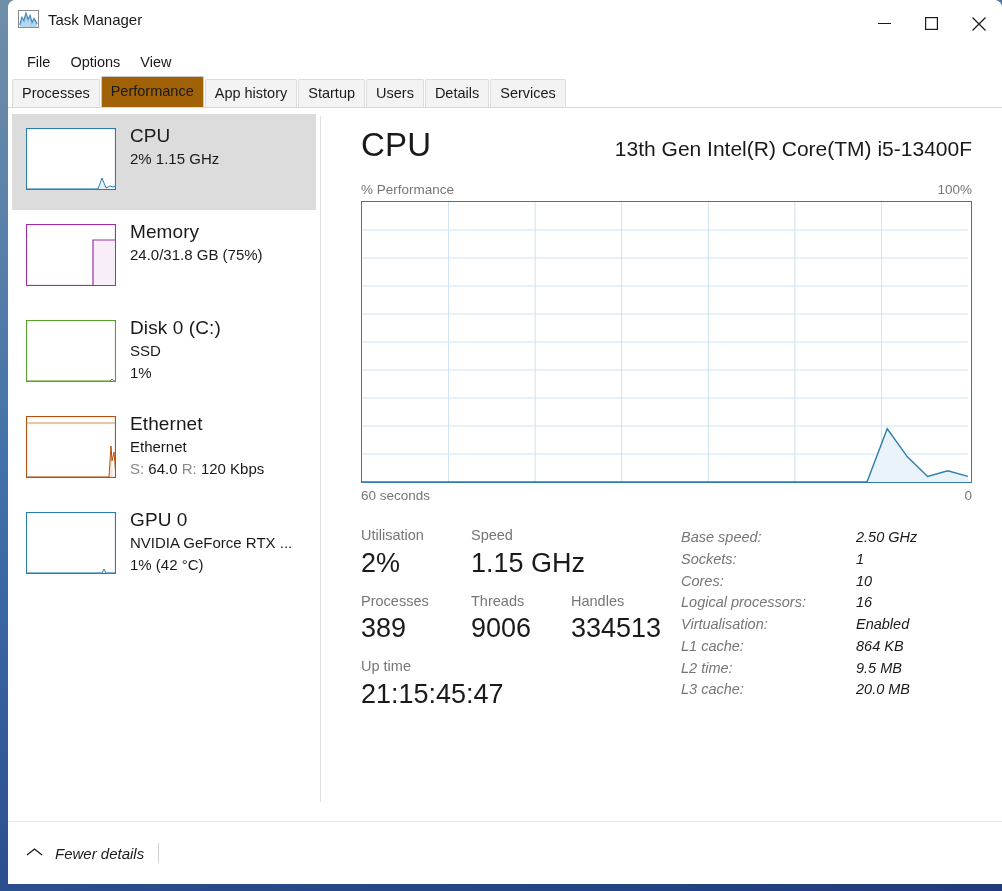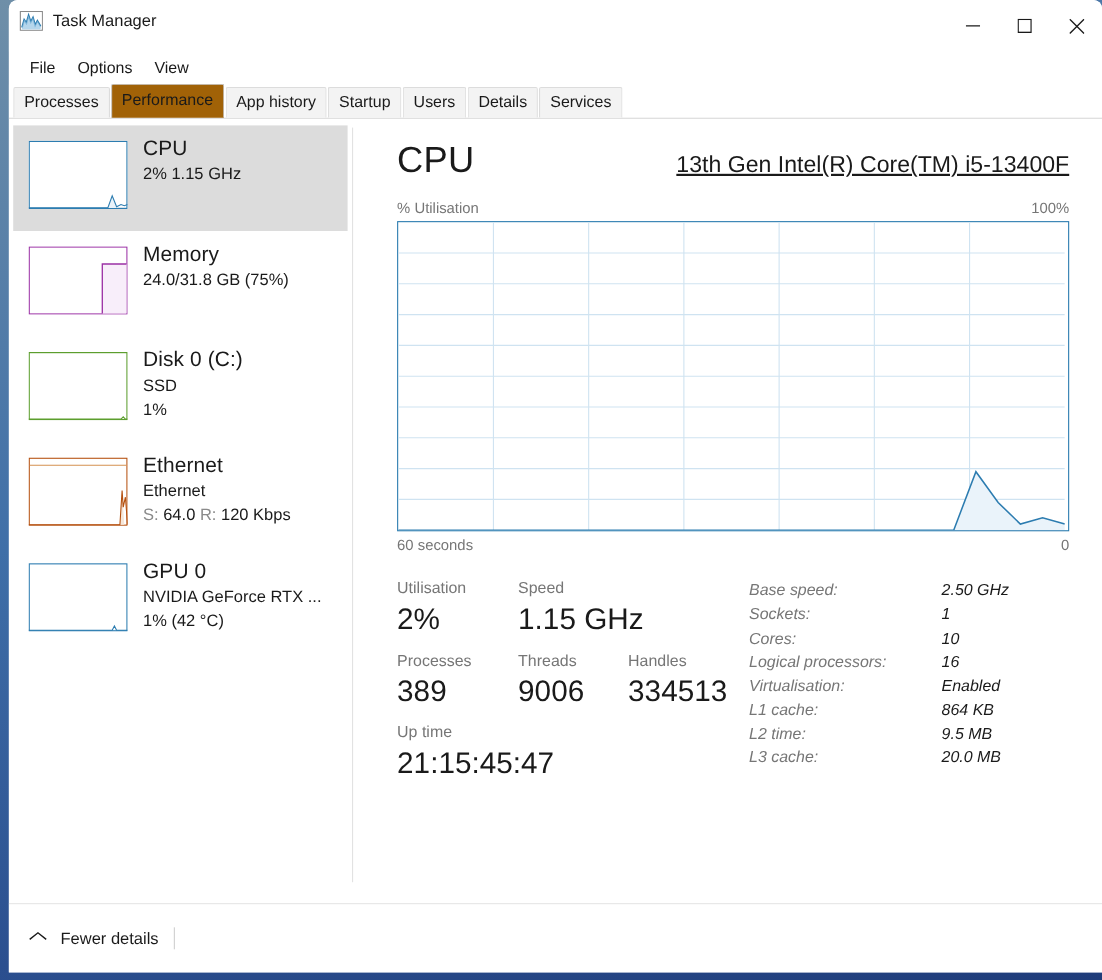--- a/index.html
+++ b/index.html
@@ -82,21 +82,21 @@
   .thumb svg { display: block; position: absolute; left: 0; top: 0; }
   .res-info { padding-top: 0px; min-width: 0; }
   .res-title { font-size: 19px; color: #1a1a1a; line-height: 1.25; letter-spacing: 0.1px; }
   .res-sub { font-size: 15px; color: #1a1a1a; line-height: 1.45; }
   .res-sub .dim { color: #8a8a8a; }
 
   
   .content-inner { padding: 18px 30px 0 40px; }
   .head-row { display: flex; align-items: baseline; justify-content: space-between; }
   .head-title { font-size: 33px; color: #1a1a1a; letter-spacing: 0.2px; }
-  .head-model { font-size: 21px; color: #1a1a1a; text-decoration: underline; }
+  .head-model { font-size: 21px; color: #1a1a1a; }
   .graph-labels {
     display: flex; justify-content: space-between; align-items: baseline;
     margin-top: 18px; font-size: 13.5px; color: #767676;
   }
   .graph-box {
     margin-top: 4px; height: 282px; border: 1px solid #2c7cb0;
     background: #ffffff; position: relative; overflow: hidden;
   }
   .graph-box svg { display: block; }
   .graph-foot {
@@ -115,21 +115,21 @@
   .spec-row { display: flex; font-size: 14.5px; line-height: 1.5; font-style: italic; }
   .spec-key { width: 175px; color: #767676; }
   .spec-val { color: #1a1a1a; }
 
   
   .footer {
     position: absolute; left: 0; bottom: 0; width: 994px; height: 63px;
     background: #ffffff; border-top: 1px solid #e6e6e6;
     display: flex; align-items: center; padding-left: 18px; gap: 0;
   }
-  .fewer { display: flex; align-items: center; gap: 12px; cursor: default; }
+  .fewer { display: flex; align-items: center; gap: 12px; cursor: default; font-style: italic; }
   .fewer-label { font-size: 15px; color: #1a1a1a; }
   .foot-sep { width: 1px; height: 20px; background: #cfcfcf; margin: 0 14px; }
   .resmon { display: flex; align-items: center; gap: 9px; cursor: pointer; }
   .resmon-label { font-size: 15px; color: #0a64c8; }
 </style>
 </head>
 <body>
 
 <div id="window">
 
@@ -262,21 +262,21 @@
 
     <div class="content">
       <div class="content-inner">
 
         <div class="head-row">
           <div class="head-title">CPU</div>
           <div class="head-model">13th Gen Intel(R) Core(TM) i5-13400F</div>
         </div>
 
         <div class="graph-labels">
-          <span>% Utilisation</span>
+          <span>% Performance</span>
           <span>100%</span>
         </div>
 
         <div class="graph-box">
           <svg id="chart-svg" width="606" height="280" viewBox="0 0 606 280" preserveAspectRatio="none">
               <line x1="0" x2="606" y1="28" y2="28" stroke="#cfe3f1" stroke-width="1"></line>
               <line x1="0" x2="606" y1="56" y2="56" stroke="#cfe3f1" stroke-width="1"></line>
               <line x1="0" x2="606" y1="84" y2="84" stroke="#cfe3f1" stroke-width="1"></line>
               <line x1="0" x2="606" y1="112" y2="112" stroke="#cfe3f1" stroke-width="1"></line>
               <line x1="0" x2="606" y1="140" y2="140" stroke="#cfe3f1" stroke-width="1"></line>

